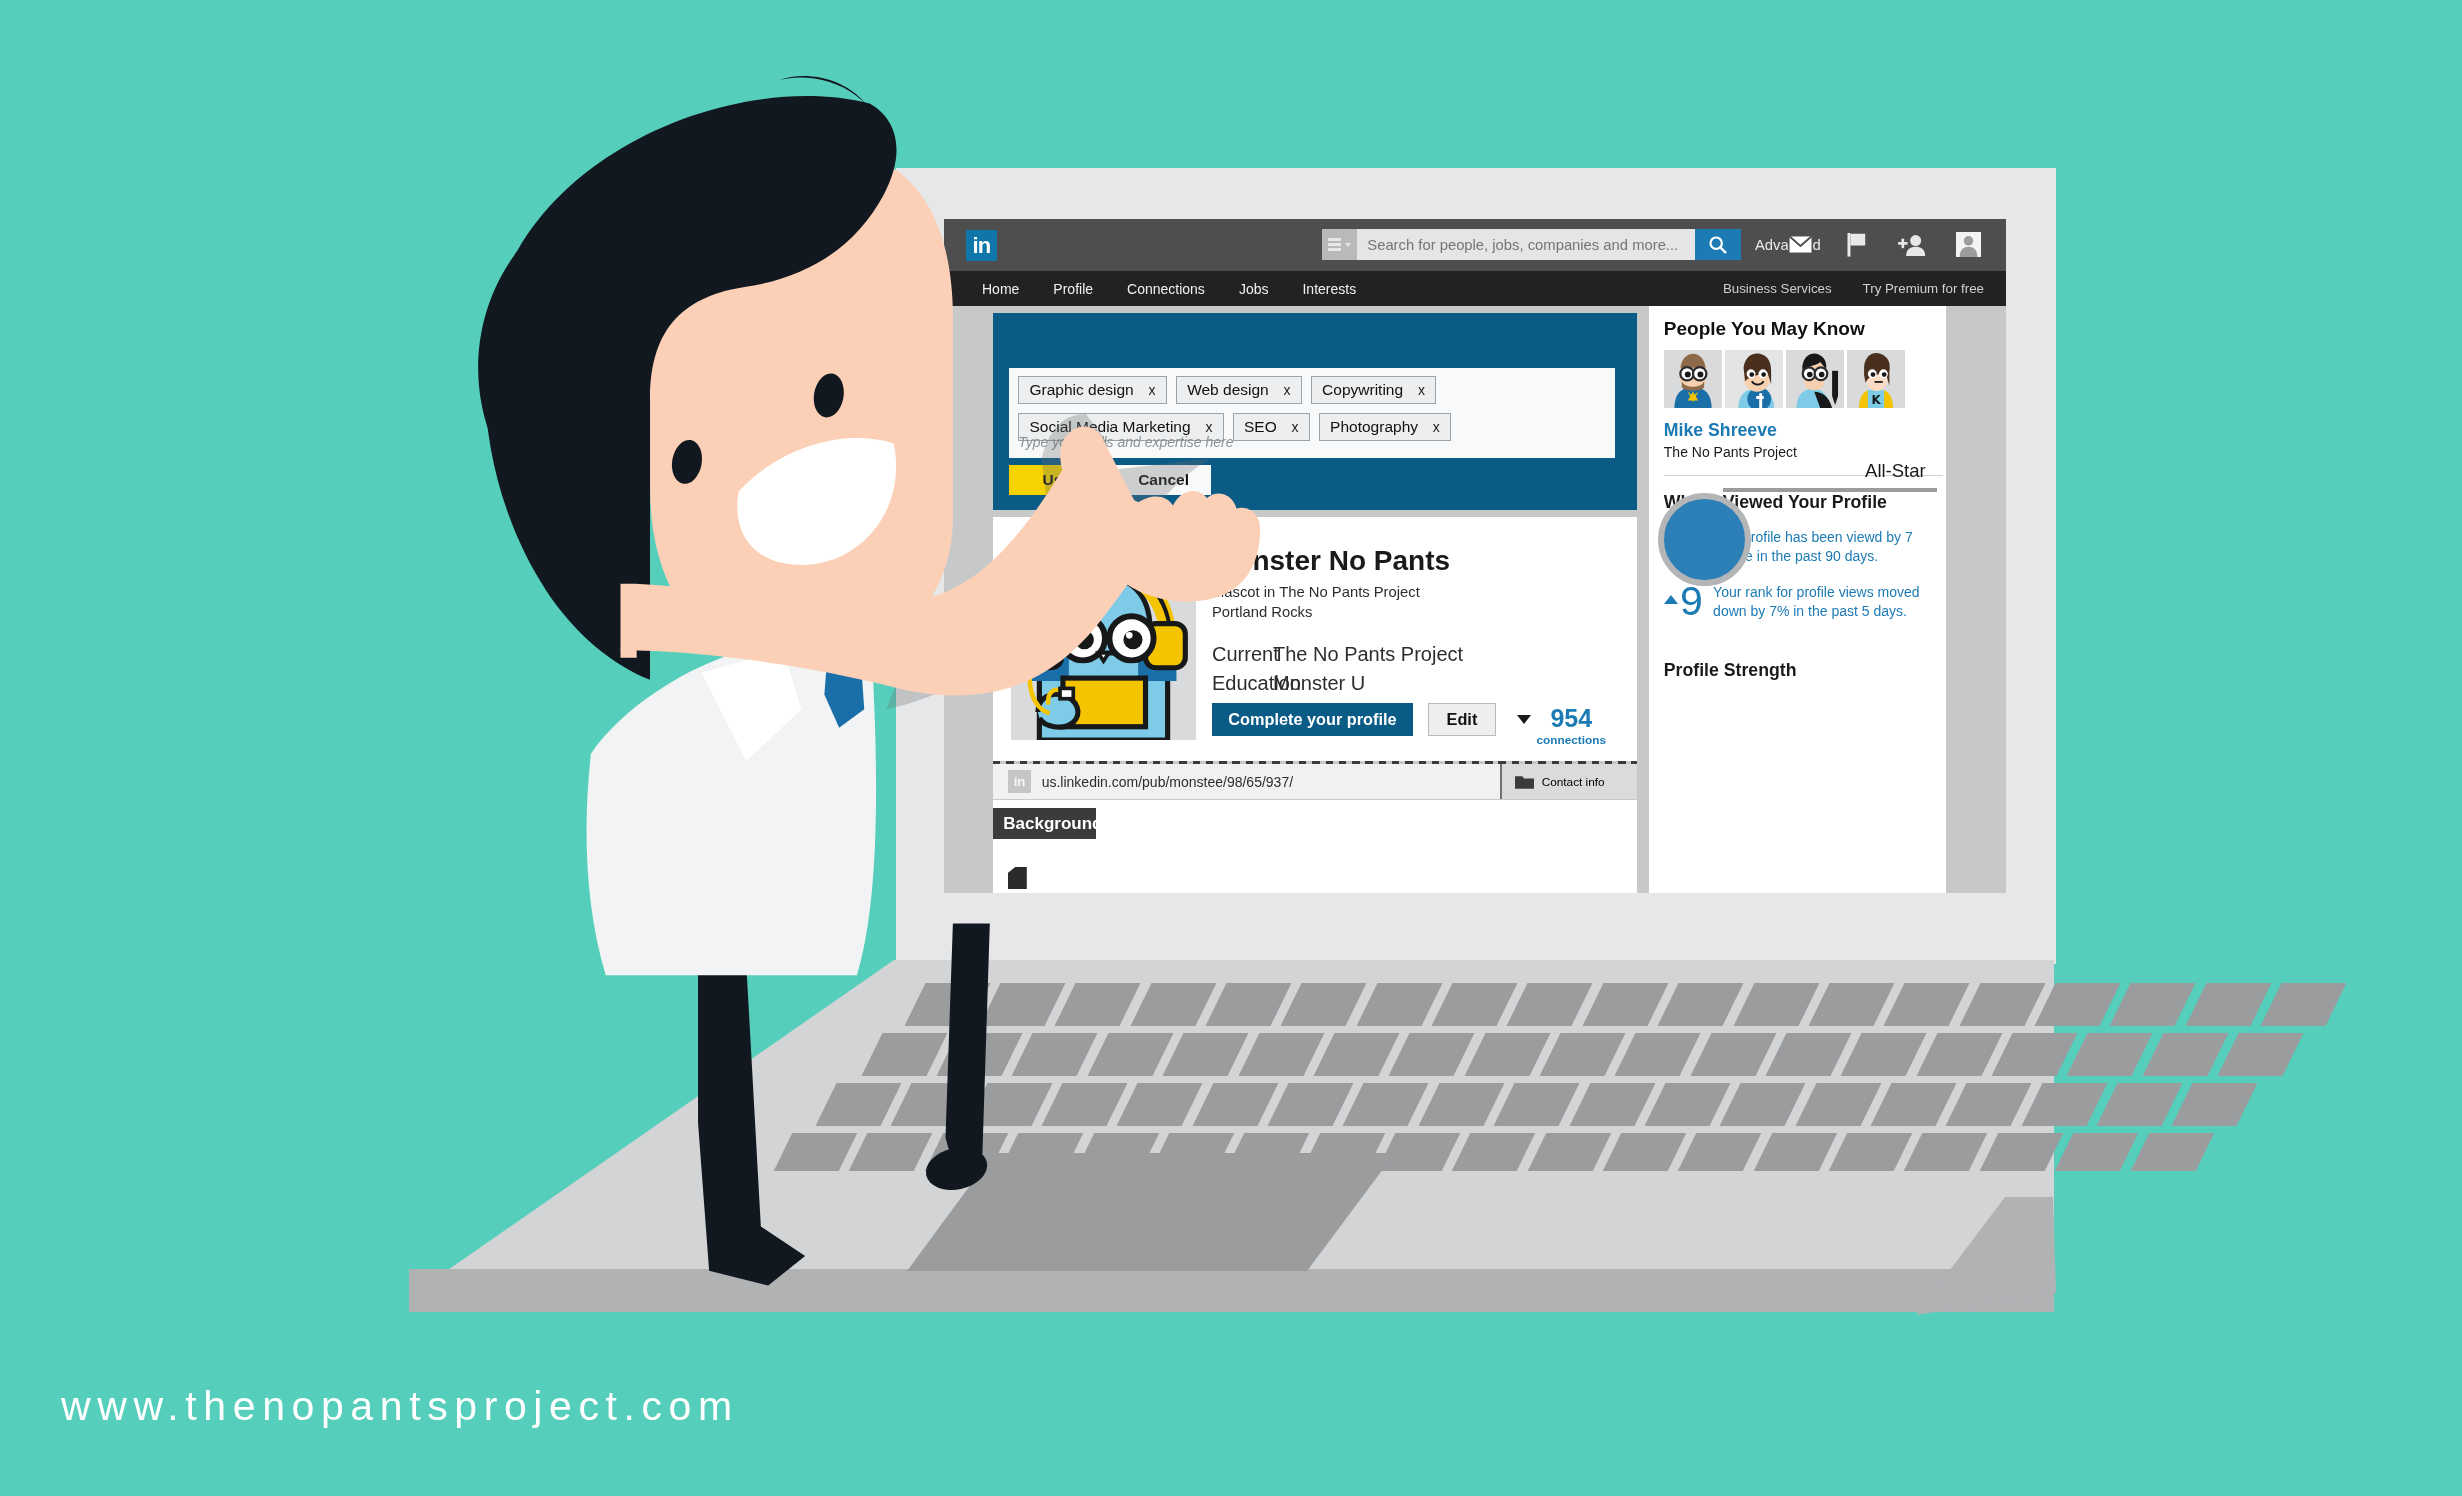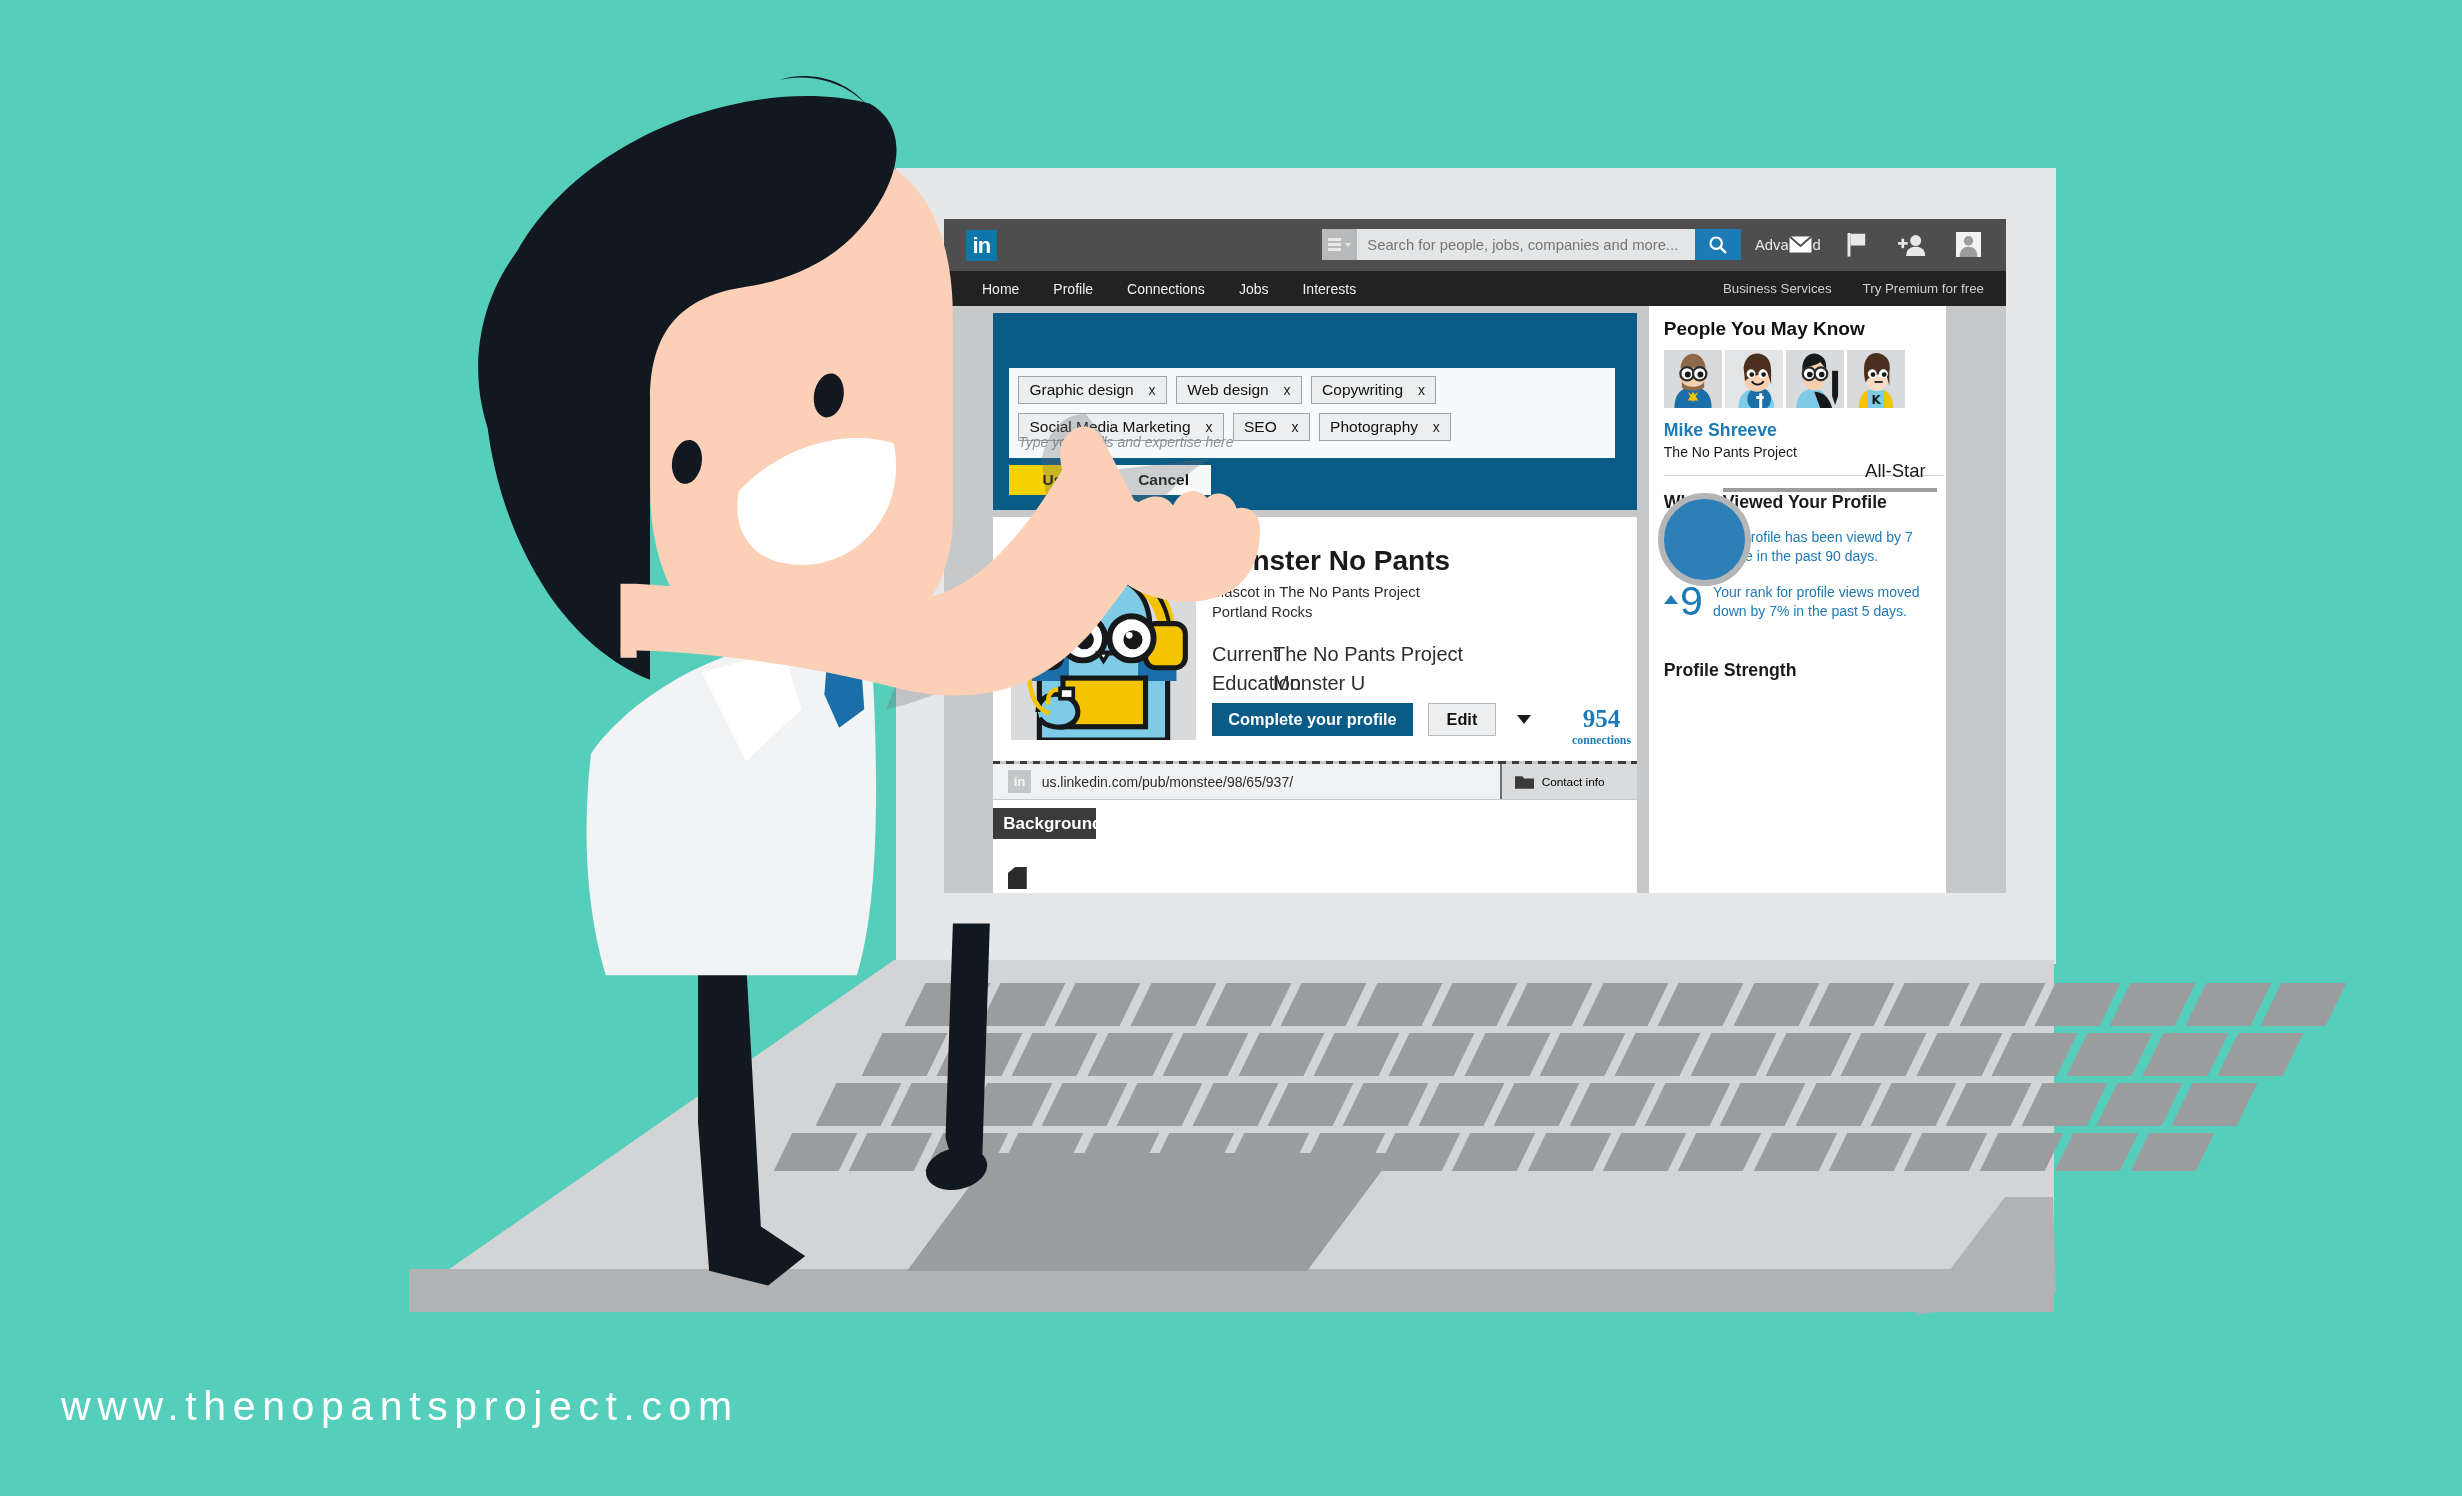--- a/index.html
+++ b/index.html
@@ -166,21 +166,21 @@
   }
   .btn-edit{
     background:#eceeef; color:#111; border:0.7px solid #b8babc; height:32.5px; padding:0 17.7px;
     font-size:16.3px; font-weight:bold; cursor:pointer;
   }
   .caret-dn{
     width:0;height:0;border-left:7.4px solid transparent;border-right:7.4px solid transparent;
     border-top:9.6px solid #1a1a1a; margin-left:5.9px; cursor:pointer;
   }
   .conn{
-    position:absolute; right:6px; top:189px; text-align:center; color:#1c7ab5;font-family:Liberation Serif, serif;
+    position:absolute; right:31px; top:189px; text-align:center; color:#1c7ab5;
   }
   .conn .n{ font-size:25px; font-weight:bold; line-height:1;}
   .conn .l{ font-size:11.8px; font-weight:bold; margin-top:2.2px;}
 
   .dashed{
     position:absolute; left:0; top:455px; width:644px; height:3px;
     background: repeating-linear-gradient(to right,#3b3b3b 0 7.4px,transparent 7.4px 13.3px);
   }
   .urlbar{
     position:absolute; left:0; top:458px; width:644px; height:35px;

